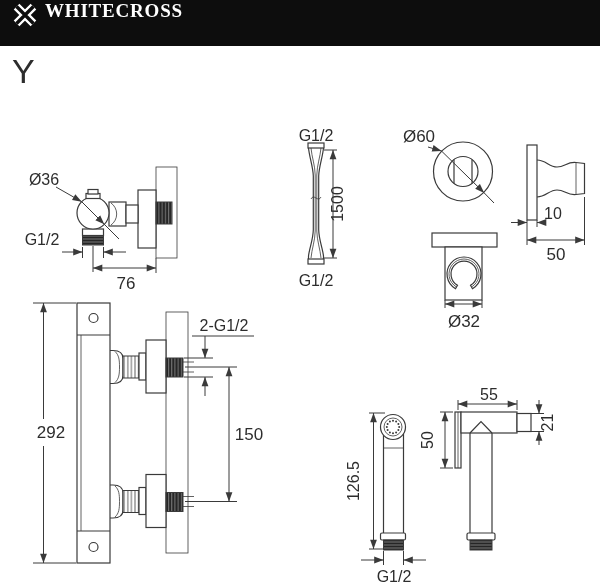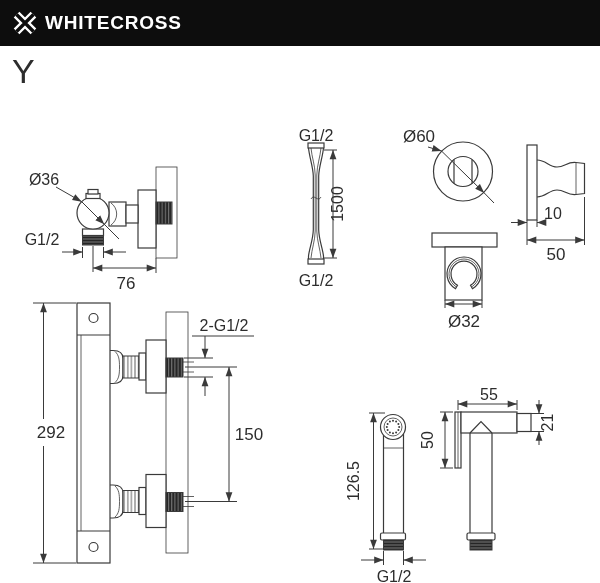--- a/index.html
+++ b/index.html
@@ -1,20 +1,20 @@
 <!DOCTYPE html>
 <html style="--line: #3a3a3a; --text: #2d2d2d; --header_bg: #0d0d0d; --header_fg: #ffffff;"><head>
 <meta charset="utf-8">
 <style>
   :root{
     --line:#3a3a3a; --text:#2d2d2d; --header_bg:#0d0d0d; --header_fg:#ffffff; --paper:#ffffff;
   }
   html,body{margin:0;padding:0;background:#fff;}
   body{width:600px;height:583px;font-family:"Liberation Sans",sans-serif;}
-  .header{width:600px;height:46px;background:var(--header_bg);display:flex;align-items:center;box-sizing:border-box;padding-left:10px;}
+  .header{width:600px;height:46px;background:var(--header_bg);display:flex;align-items:flex-start;box-sizing:border-box;padding-left:10px;font-family:Liberation Serif, serif;}
   .brand{color:var(--header_fg);font-size:19px;font-weight:bold;letter-spacing:.8px;margin-left:5px;}
   svg{display:block;}
   .part{stroke:var(--line);stroke-width:1.2;fill:none;}
   .partw{stroke:var(--line);stroke-width:1.2;fill:var(--paper);}
   .thin{stroke:var(--line);stroke-width:.8;fill:none;}
   .dim{stroke:var(--line);stroke-width:1;fill:none;}
   .lbl{fill:var(--text);font-family:"Liberation Sans",sans-serif;}
   .f16{font-size:16px;} .f17{font-size:17px;}
 </style>
 </head>

